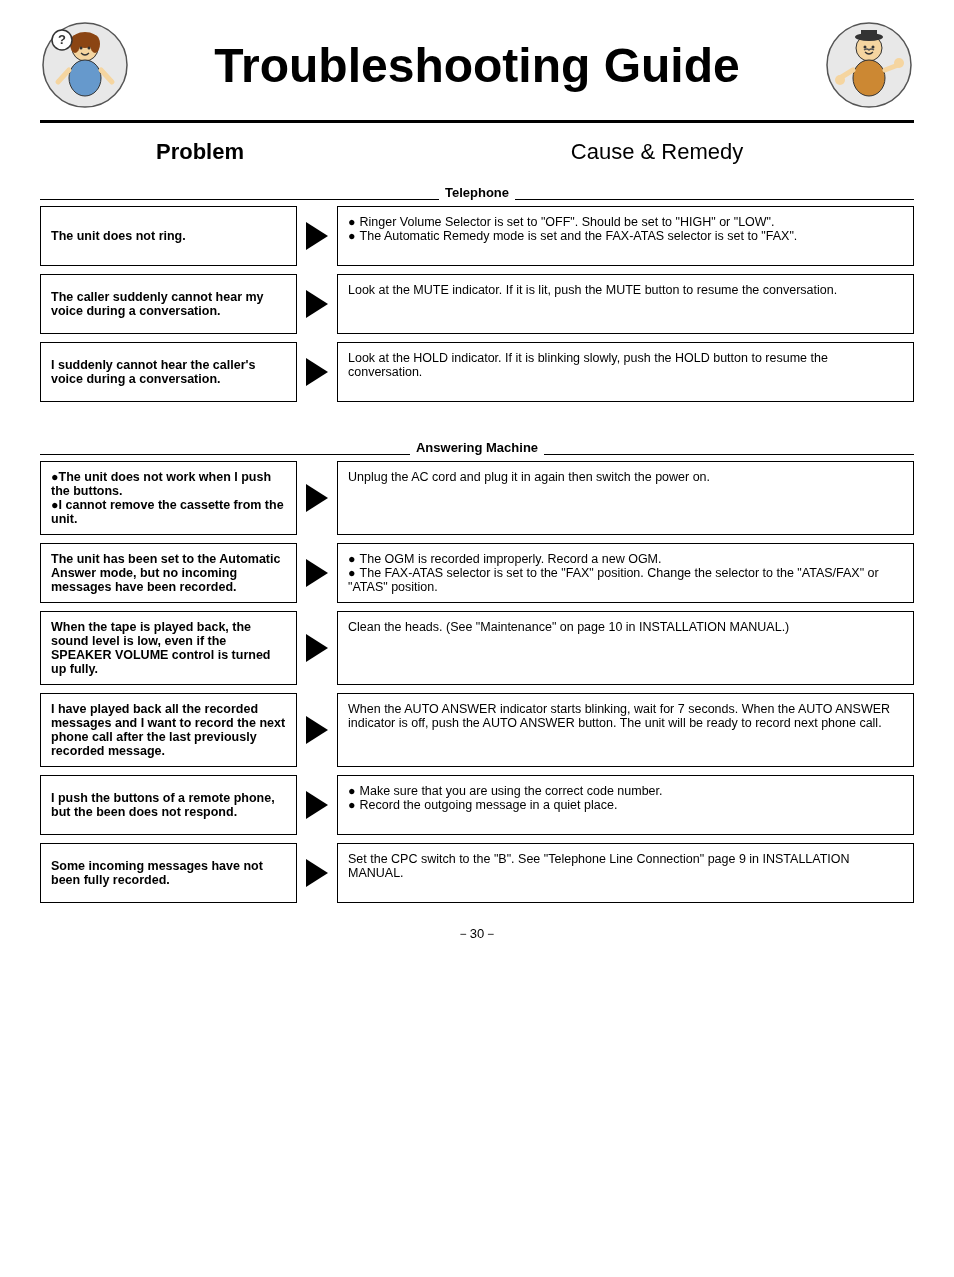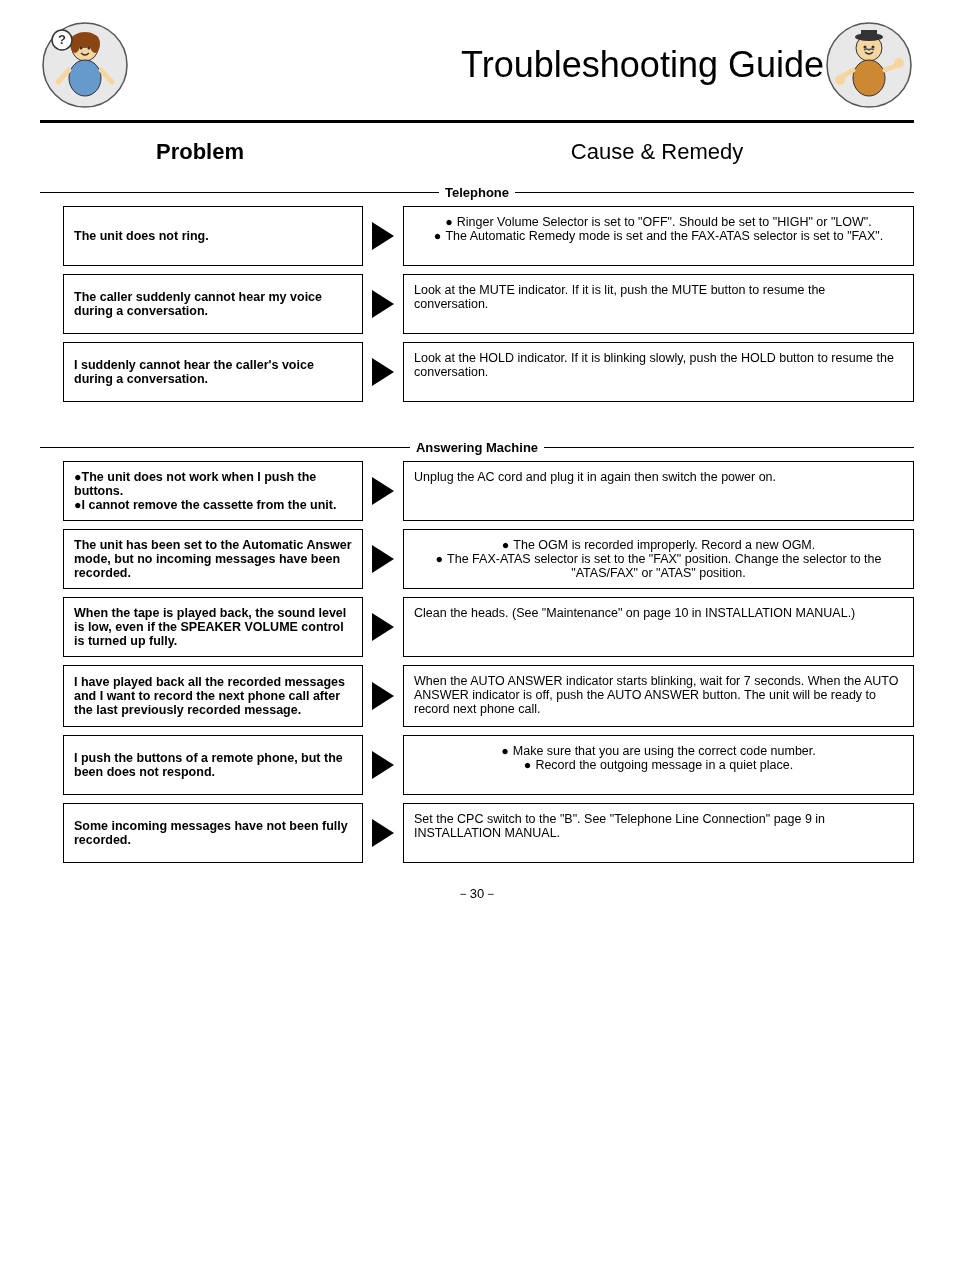--- a/index.html
+++ b/index.html
@@ -23,23 +23,23 @@
     
     .header {
       display: flex;
       align-items: center;
       justify-content: center;
       margin-bottom: 10px;
       position: relative;
     }
 
     .header-title {
-      font-size: 36px;
-      font-weight: normal;
-      text-align: right;
+      font-size: 48px;
+      font-weight: bold;
+      text-align: center;
       flex: 1;
     }
 
     .header-line {
       border-top: 3px solid #000;
       margin-bottom: 16px;
     }
 
     
     .col-headers {
@@ -57,21 +57,21 @@
     .col-cause {
       flex: 1;
       text-align: center;
       font-size: 22px;
       font-weight: normal;
     }
 
     
     .section-divider {
       display: flex;
-      align-items: center;
+      align-items: flex-end;
       margin: 10px 0 6px 0;
     }
 
     .section-divider-line {
       flex: 1;
       height: 1px;
       background: #000;
     }
 
     .section-divider-label {
@@ -83,29 +83,28 @@
 
     
     .trouble-row {
       display: flex;
       align-items: stretch;
       margin-bottom: 4px;
       min-height: 60px;
     }
 
     .problem-box {
-      width: 300px;
+      width: 257px;
       border: 1px solid #000;
       padding: 8px 10px;
       font-size: 12.5px;
       font-weight: bold;
       display: flex;
       align-items: center;
       flex-shrink: 0;
-      margin-left: 23px;
     }
 
     .arrow-col {
       width: 40px;
       display: flex;
       align-items: center;
       justify-content: center;
       flex-shrink: 0;
     }
 
@@ -120,21 +119,20 @@
     .cause-box {
       flex: 1;
       border: 1px solid #000;
       padding: 8px 10px;
       font-size: 12.5px;
     }
 
     .cause-box ul {
       list-style: none;
       padding: 0;
-      text-align: center;
     }
 
     .cause-box ul li::before {
       content: "●";
       margin-right: 4px;
     }
 
     .cause-box p {
       margin-bottom: 2px;
     }

